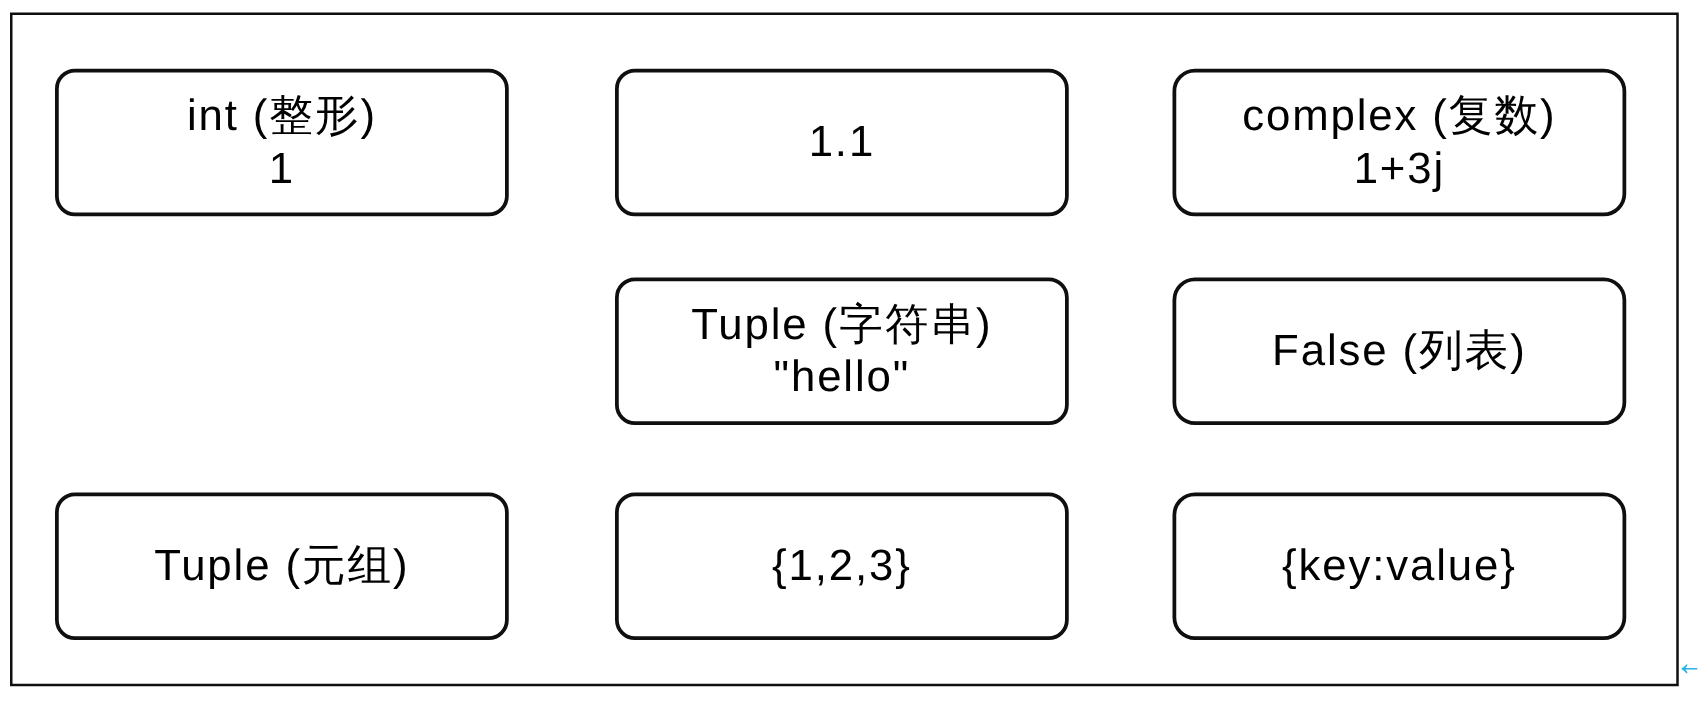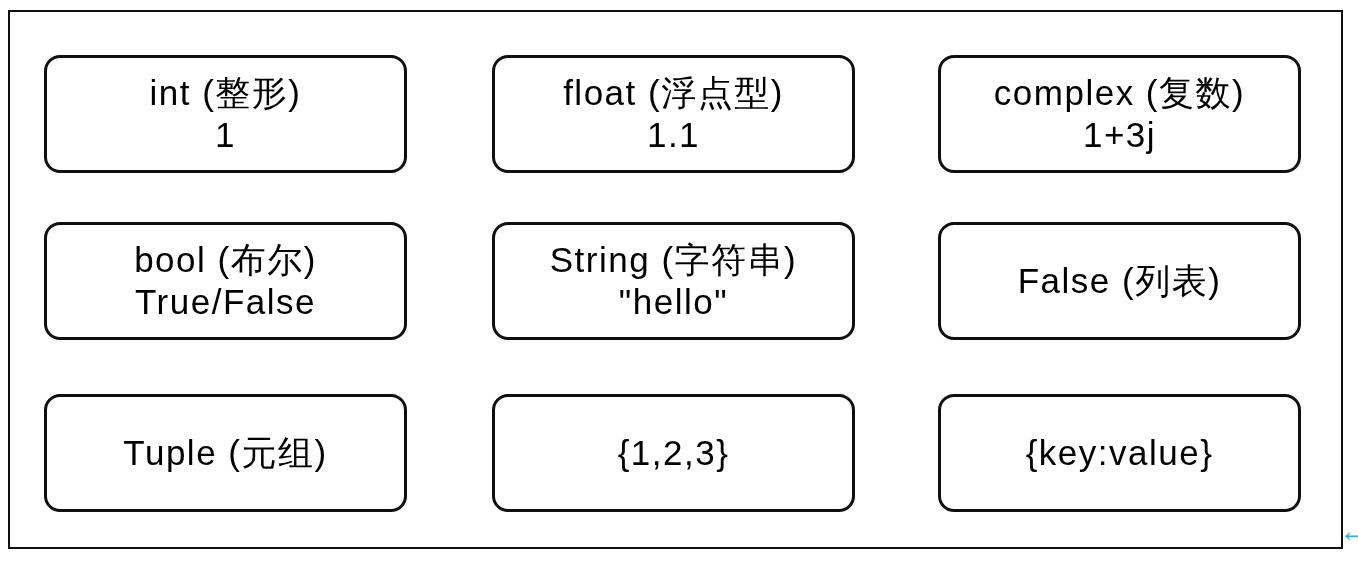--- a/index.html
+++ b/index.html
@@ -42,21 +42,21 @@
     justify-content: center;
     color: var(--text);
     font-size: 35px;
     line-height: 42px;
     letter-spacing: 1.5px;
     text-align: center;
     white-space: nowrap;
   }
   .c0 { left: 44px; }
   .c1 { left: 492px; }
-  .c2 { left: 938px; }
+  .c2 { left: 938px; border-radius: 18px; }
   .r0 { top: 55px; }
   .r1 { top: 222px; }
   .r2 { top: 394px; text-align: right; }
   .box-title, .box-value { display: block; }
   .collapse-arrow {
     position: absolute;
     left: 1339px;
     top: 516px;
     color: var(--accent);
     font-size: 30px;
@@ -71,34 +71,29 @@
 
 <div class="canvas">
 
   <div class="frame"></div>
 
   <div class="type-box c0 r0">
     <span class="box-title">int (整形)</span>
     <span class="box-value">1</span>
   </div>
   <div class="type-box c1 r0">
-    <span class="box-title">float (浮点型)</span>
     <span class="box-value">1.1</span>
   </div>
   <div class="type-box c2 r0">
     <span class="box-title">complex (复数)</span>
     <span class="box-value">1+3j</span>
   </div>
 
-  <div class="type-box c0 r1">
-    <span class="box-title">bool (布尔)</span>
-    <span class="box-value">True/False</span>
-  </div>
   <div class="type-box c1 r1">
-    <span class="box-title">String (字符串)</span>
+    <span class="box-title">Tuple (字符串)</span>
     <span class="box-value">"hello"</span>
   </div>
   <div class="type-box c2 r1">
     <span class="box-title">False (列表)</span>
   </div>
 
   <div class="type-box c0 r2">
     <span class="box-title">Tuple (元组)</span>
   </div>
   <div class="type-box c1 r2">

